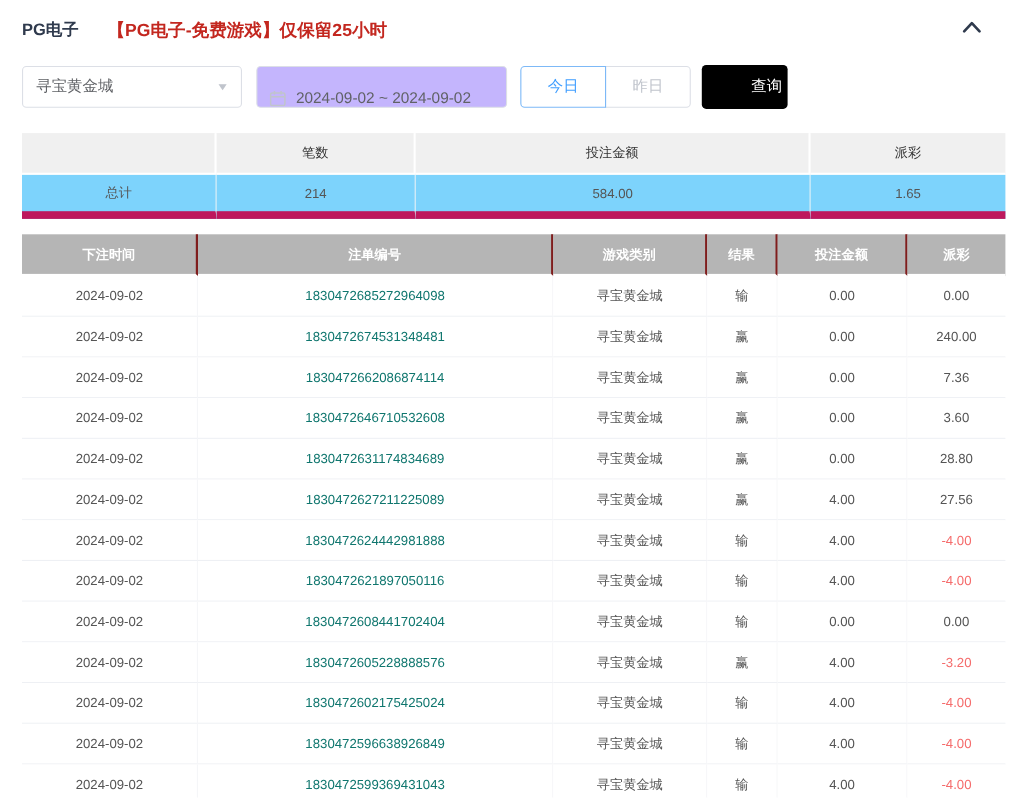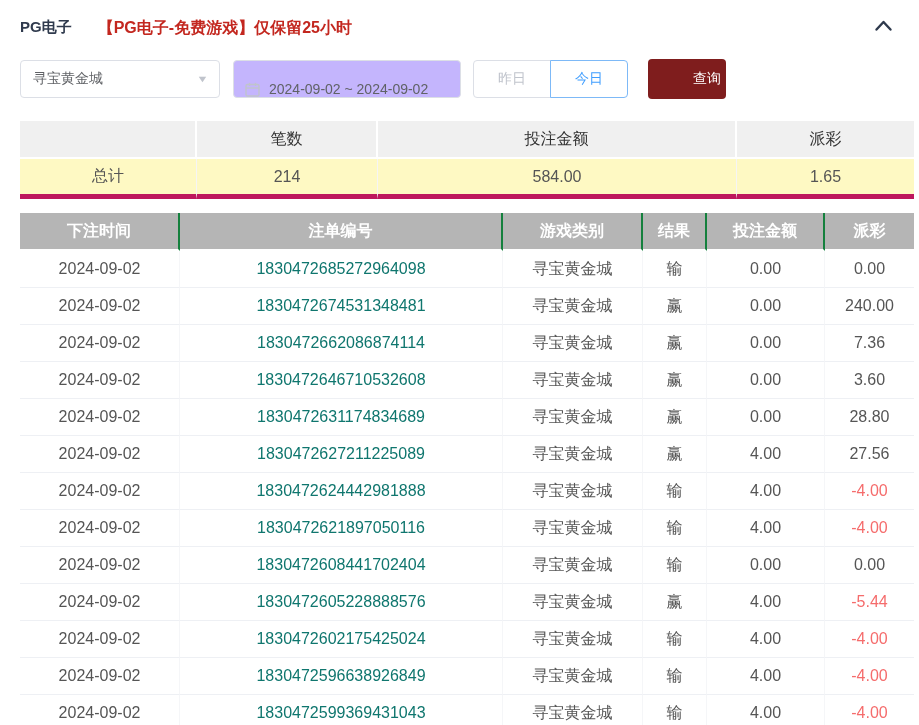--- a/index.html
+++ b/index.html
@@ -35,50 +35,50 @@
   .btn-group { display: flex; margin-left: 12px; }
   .qbtn {
     width: 78px; height: 38px; background: #fff; border: 1px solid #dcdfe6;
     font-size: 14px; color: #c0c4cc; cursor: pointer; margin-left: -1px;
     font-family: "Liberation Sans", sans-serif;
   }
   .qbtn:first-child { border-radius: 4px 0 0 4px; margin-left: 0; }
   .qbtn:last-child { border-radius: 0 4px 4px 0; }
   .qbtn.active { color: #409eff; border-color: #7db9f7; position: relative; z-index: 1; }
   .search-btn {
-    margin-left: 20px; width: 78px; height: 40px; border: none; border-radius: 4px;
-    background: #7f1d1d; color: #fff; font-size: 14px; cursor: pointer;
+    margin-left: 10px; width: 78px; height: 40px; border: none; border-radius: 4px;
+    background: #000000; color: #fff; font-size: 14px; cursor: pointer;
     font-family: "Liberation Sans", sans-serif;
     padding-left: 40px;
   }
 
   
-  table { border-collapse: separate; border-spacing: 0; width: 894px; margin-left: 20px; font-size: 16px; table-layout: fixed; }
+  table { border-collapse: separate; border-spacing: 0; width: 894px; margin-left: 20px; font-size: 12px; table-layout: fixed; }
   th, td { text-align: center; overflow: hidden; white-space: nowrap; }
 
   
   .summary-table { margin-top: 22px; }
   .summary-table th {
     background: #f0f0f0; height: 38px; font-weight: normal; color: #333;
     border-right: 2px solid #fff; border-bottom: 2px solid #fff;
   }
   .summary-table th:last-child { border-right: none; }
   .summary-table td {
-    background: #fef9c3; height: 40px; color: #555;
-    border-bottom: 5px solid #be185d; border-right: 1px solid #f5f5f5;
+    background: #7dd3fc; height: 40px; color: #555;
+    border-bottom: 7px solid #be185d; border-right: 1px solid #f5f5f5;
   }
   .summary-table td:last-child { border-right: none; }
   .sum-col1 { width: 177px; } .sum-col2 { width: 181px; }
   .sum-col3 { width: 359px; } .sum-col4 { width: 177px; }
 
   
   .records-table { margin-top: 14px; }
   .records-table th {
     background: #b5b5b5; color: #fff; height: 38px; font-weight: bold;
-    border-right: 2px solid #15803d; border-bottom: 2px solid #fff;
+    border-right: 2px solid #7f1d1d; border-bottom: 2px solid #fff;
   }
   .records-table th:last-child { border-right: none; }
   .records-table td {
     height: 37px; color: #555; background: #fff;
     border-bottom: 1px solid #eef0f4; border-right: 1px solid #f5f6f8;
   }
   .records-table td:last-child { border-right: none; }
   .records-table td.order { color: #0f766e; }
   .records-table td.neg { color: #f56c6c; }
   .rec-col1 { width: 160px; } .rec-col2 { width: 323px; } .rec-col3 { width: 140px; }
@@ -109,22 +109,22 @@
       <svg width="15" height="15" viewBox="0 0 15 15">
         <rect x="1" y="2.5" width="13" height="11.5" rx="1.5" fill="none" stroke="#c0c4cc" stroke-width="1.4"></rect>
         <line x1="1" y1="6" x2="14" y2="6" stroke="#c0c4cc" stroke-width="1.4"></line>
         <line x1="4.5" y1="0.8" x2="4.5" y2="4" stroke="#c0c4cc" stroke-width="1.4"></line>
         <line x1="10.5" y1="0.8" x2="10.5" y2="4" stroke="#c0c4cc" stroke-width="1.4"></line>
       </svg>
     </span>
     <span>2024-09-02 ~ 2024-09-02</span>
   </div>
   <div class="btn-group">
+    <button class="qbtn active">今日</button>
     <button class="qbtn">昨日</button>
-    <button class="qbtn active">今日</button>
   </div>
   <button class="search-btn">查询</button>
 </div>
 
 <table class="summary-table">
   <colgroup>
       <col class="sum-col1">
       <col class="sum-col2">
       <col class="sum-col3">
       <col class="sum-col4">
@@ -238,21 +238,21 @@
         <td>输</td>
         <td>0.00</td>
         <td>0.00</td>
       </tr>
       <tr>
         <td>2024-09-02</td>
         <td class="order">1830472605228888576</td>
         <td>寻宝黄金城</td>
         <td>赢</td>
         <td>4.00</td>
-        <td class="neg">-5.44</td>
+        <td class="neg">-3.20</td>
       </tr>
       <tr>
         <td>2024-09-02</td>
         <td class="order">1830472602175425024</td>
         <td>寻宝黄金城</td>
         <td>输</td>
         <td>4.00</td>
         <td class="neg">-4.00</td>
       </tr>
       <tr>

